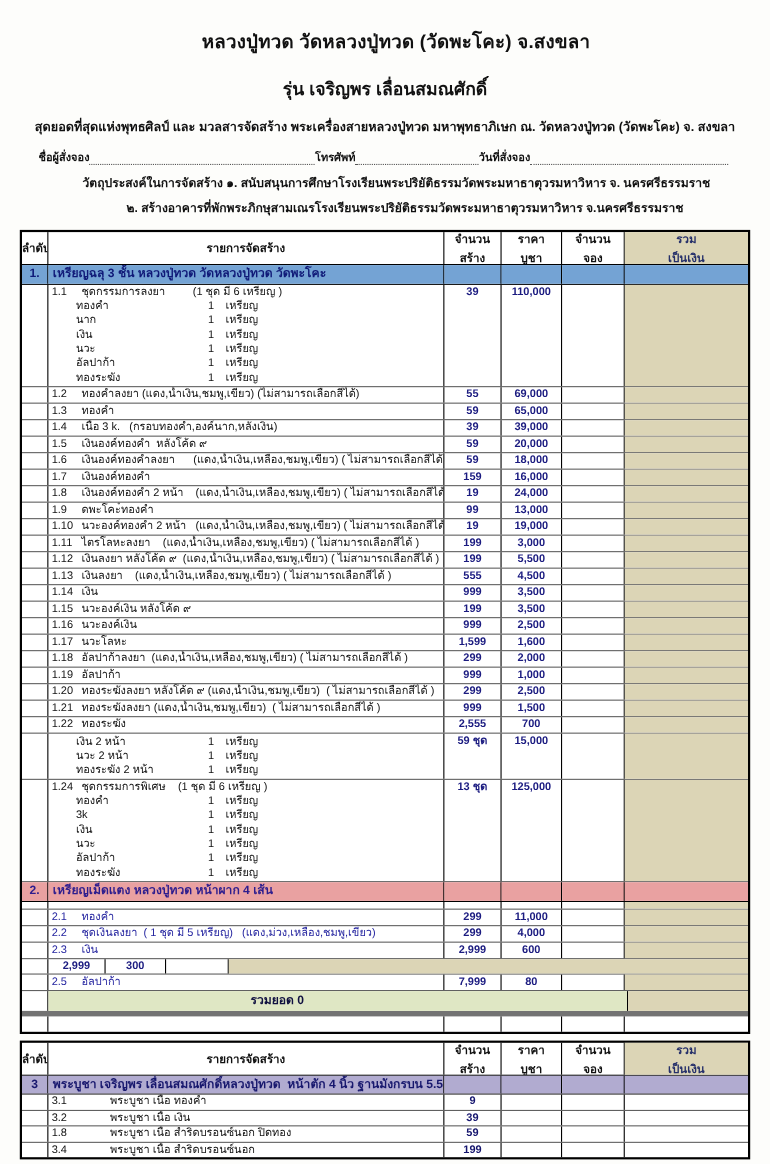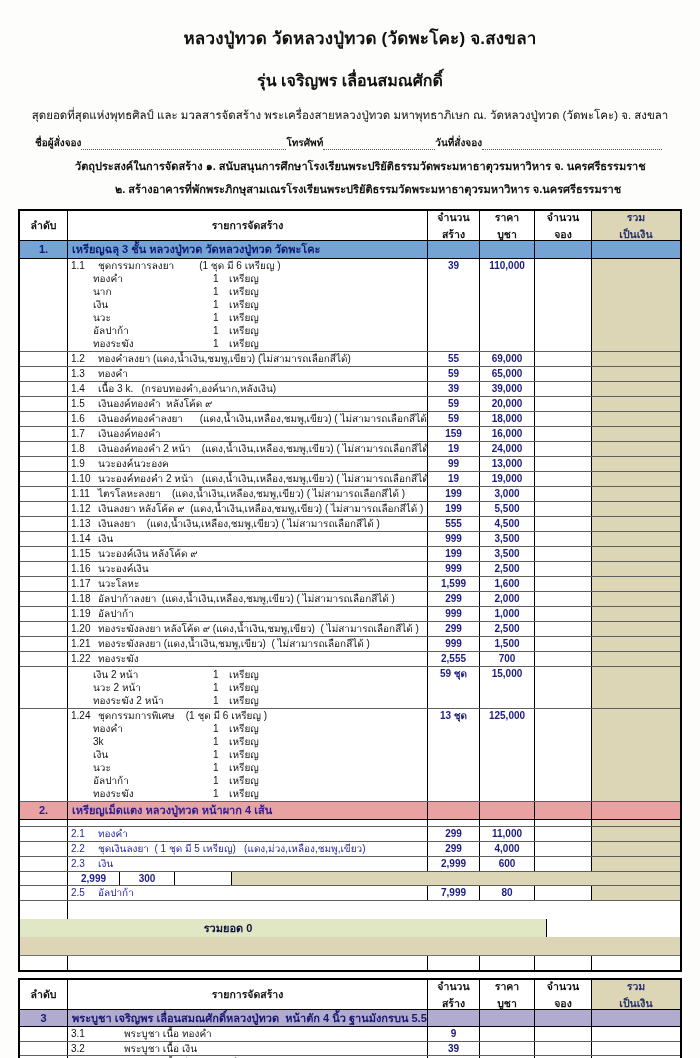--- a/index.html
+++ b/index.html
@@ -1,34 +1,34 @@
 <!DOCTYPE html>
 <html><head>
 <meta charset="utf-8">
 <style>
   html,body{margin:0;padding:0;}
   body{width:700px;height:1058px;background:#fdfdfb;font-family:"Liberation Sans",sans-serif;color:#111;overflow:hidden;}
   .header-block{text-align:center;}
   .title1{font-size:17px;font-weight:bold;margin-top:24px;letter-spacing:.2px;padding-left:20px;}
   .title2{font-size:16px;font-weight:bold;margin-top:17px;}
-  .subtitle{font-size:11.5px;font-weight:normal;margin-top:13px;}
+  .subtitle{font-size:11.5px;font-weight:bold;margin-top:13px;}
   .form-line{display:flex;align-items:flex-end;margin:11px 38px 0 35px;font-size:10px;font-weight:bold;}
   .form-line span{white-space:pre;}
   .leader{border-bottom:1.5px dotted #555;height:12px;}
   .l1{width:205px;}.l2{width:112px;}.l3{flex:1;}
   .purpose1{margin:7px 0 0 75px;font-size:11px;font-weight:bold;}
   .purpose2{margin:5px 0 0 115px;font-size:11px;font-weight:bold;}
 
   .tbl{width:664px;margin:11px 0 0 18px;border:2px solid #000;box-sizing:border-box;background:#fff;}
   #table2{margin-top:6px;}
   .trow{display:flex;border-bottom:1px solid #606060;min-height:13px;align-items:stretch;}
   .tbl .trow:last-child{border-bottom:0;}
   .cell{border-right:1px solid #000;box-sizing:border-box;overflow:hidden;}
   .cell:last-child{border-right:0;}
-  .c-no{width:48px;flex:none;text-align:center;}
+  .c-no{width:24px;flex:none;text-align:center;}
   .c-desc{width:360px;flex:none;padding-left:3px;}
   .c-qty{width:52px;flex:none;}
   .c-price{width:55px;flex:none;}
   .c-res{width:57px;flex:none;}
   .c-total{flex:1;}
   .tan{background:#dcd5b6;}
 
   .head-row{height:29px;border-bottom:1px solid #000;font-weight:bold;font-size:10.5px;}
   .head-row .cell{display:flex;flex-direction:column;justify-content:center;text-align:center;padding-left:0;}
   .head-row .c-total{color:#26306a;}
@@ -48,21 +48,21 @@
   .iline{display:flex;}
   .ino{display:inline-block;width:27px;flex:none;}
   .idesc{white-space:pre;}
   .sub{display:flex;line-height:13px;padding-left:22px;}
   .sname{width:120px;flex:none;white-space:pre;}
   .squant{width:16px;flex:none;}
 
   .spacer-row{min-height:0;}
   .blank-row{height:14px;}
 
-  .summary-row{border-bottom:1px solid #737373;flex-direction:column;}
+  .summary-row{border-bottom:5px solid #737373;}
   .summary-row .cell{min-height:18px;line-height:18px;}
   .c-merge{width:527px;flex:none;background:#dfe7c4;text-align:center;font-weight:bold;font-size:11px;padding-right:110px;border-right:1px solid #000;box-sizing:border-box;color:#101040;}
 
   .t2 .item-row{line-height:11.5px;}
   .t2 .ino{width:53px;}
   .t2 .sec-row .cell{line-height:16px;min-height:16px;}
 </style>
 </head>
 <body>
 
@@ -245,21 +245,21 @@
       <div class="cell c-qty num">19</div>
       <div class="cell c-price num">24,000</div>
       <div class="cell c-res"></div>
       <div class="cell c-total tan"></div>
     </div>
     <div class="trow item-row">
       <div class="cell c-no"></div>
       <div class="cell c-desc">
         <div class="iline">
           <span class="ino">1.9</span>
-          <span class="idesc">นวะองค์นวะองค</span>
+          <span class="idesc">ดพะโคะ์ทองคำ</span>
         </div>
       </div>
       <div class="cell c-qty num">99</div>
       <div class="cell c-price num">13,000</div>
       <div class="cell c-res"></div>
       <div class="cell c-total tan"></div>
     </div>
     <div class="trow item-row">
       <div class="cell c-no"></div>
       <div class="cell c-desc">

